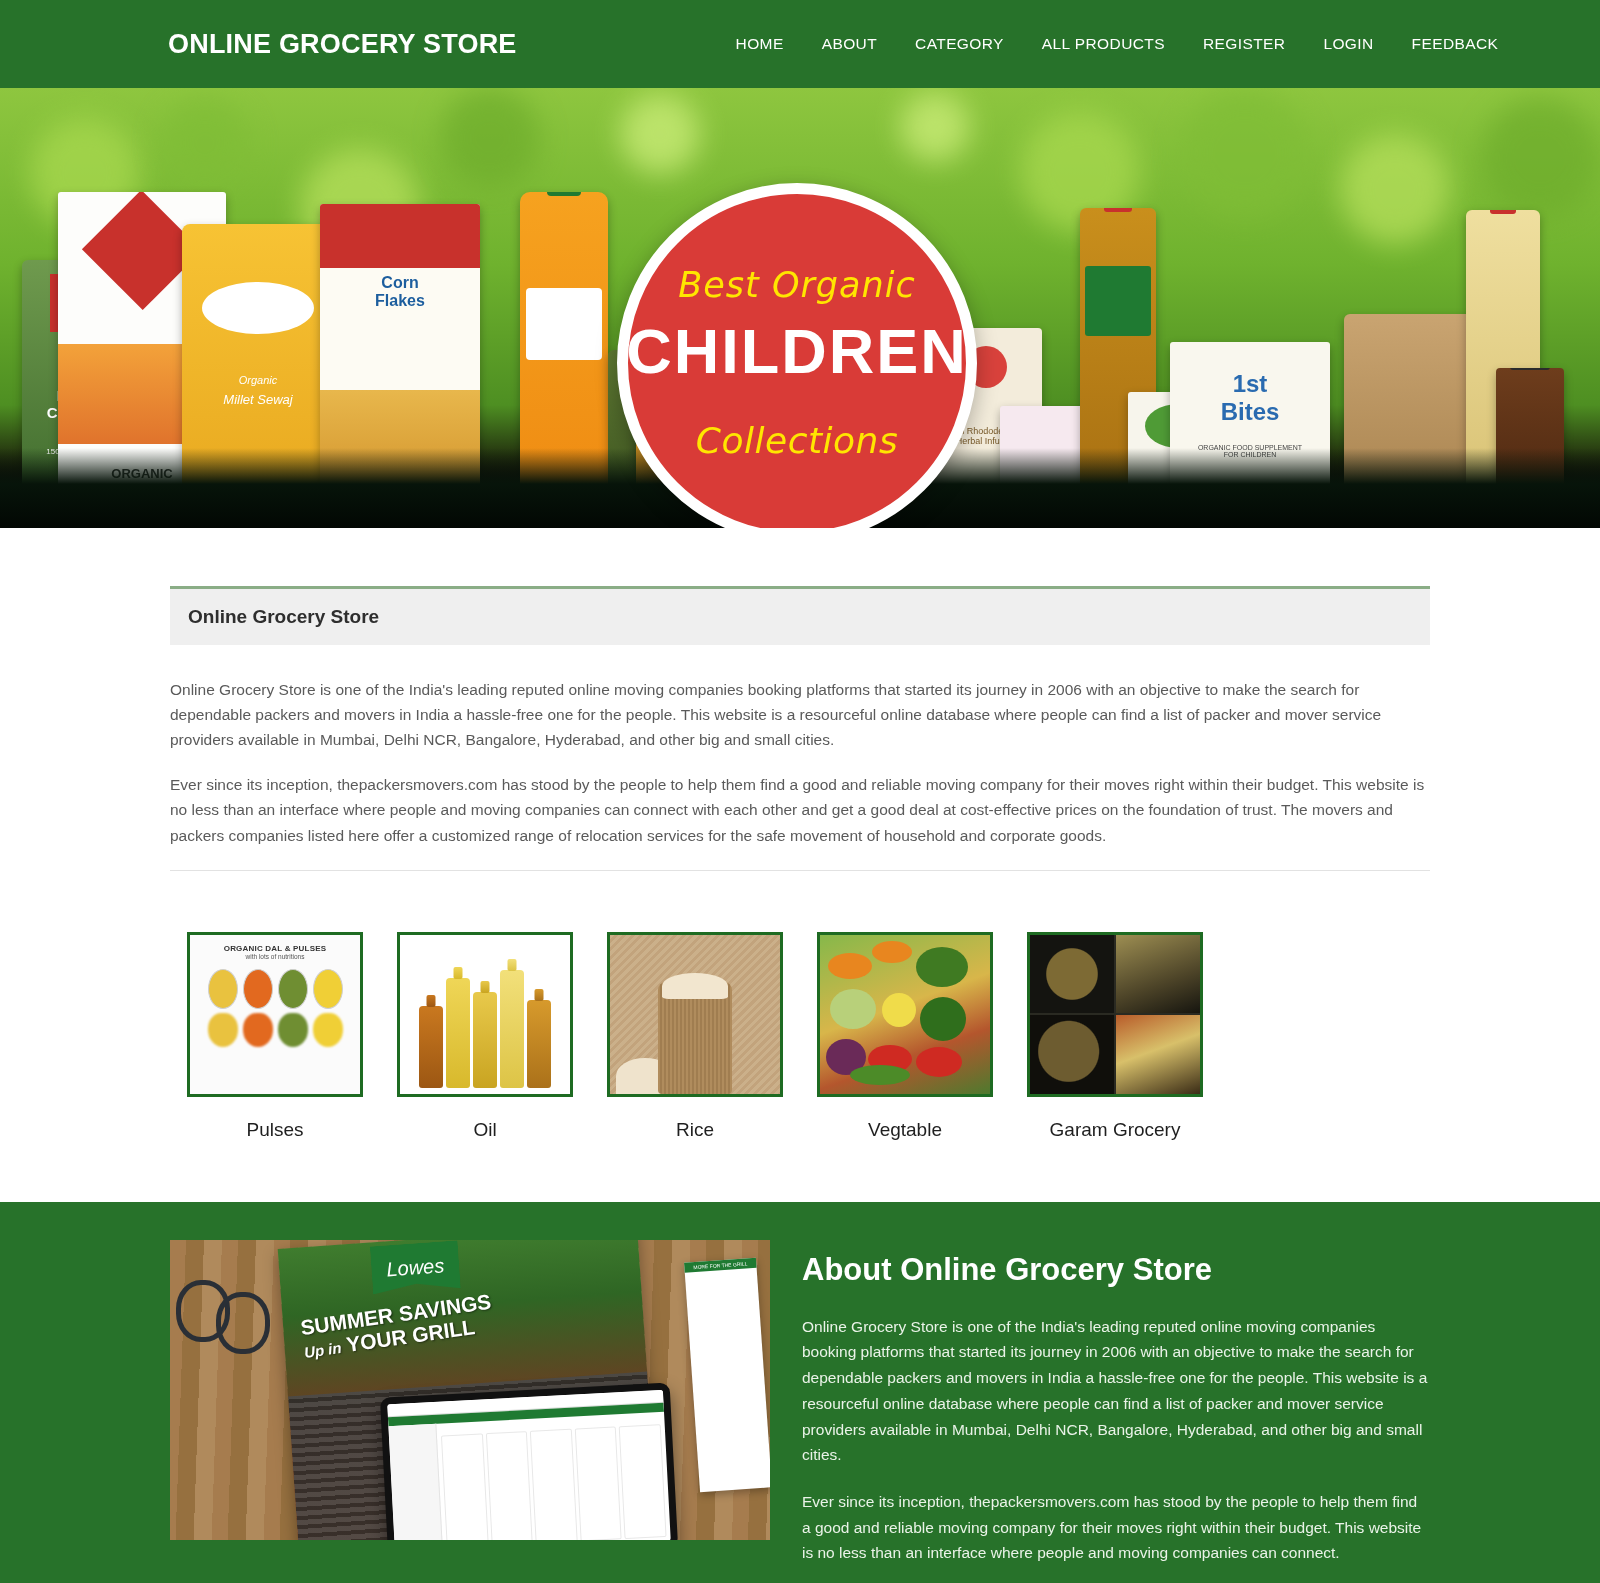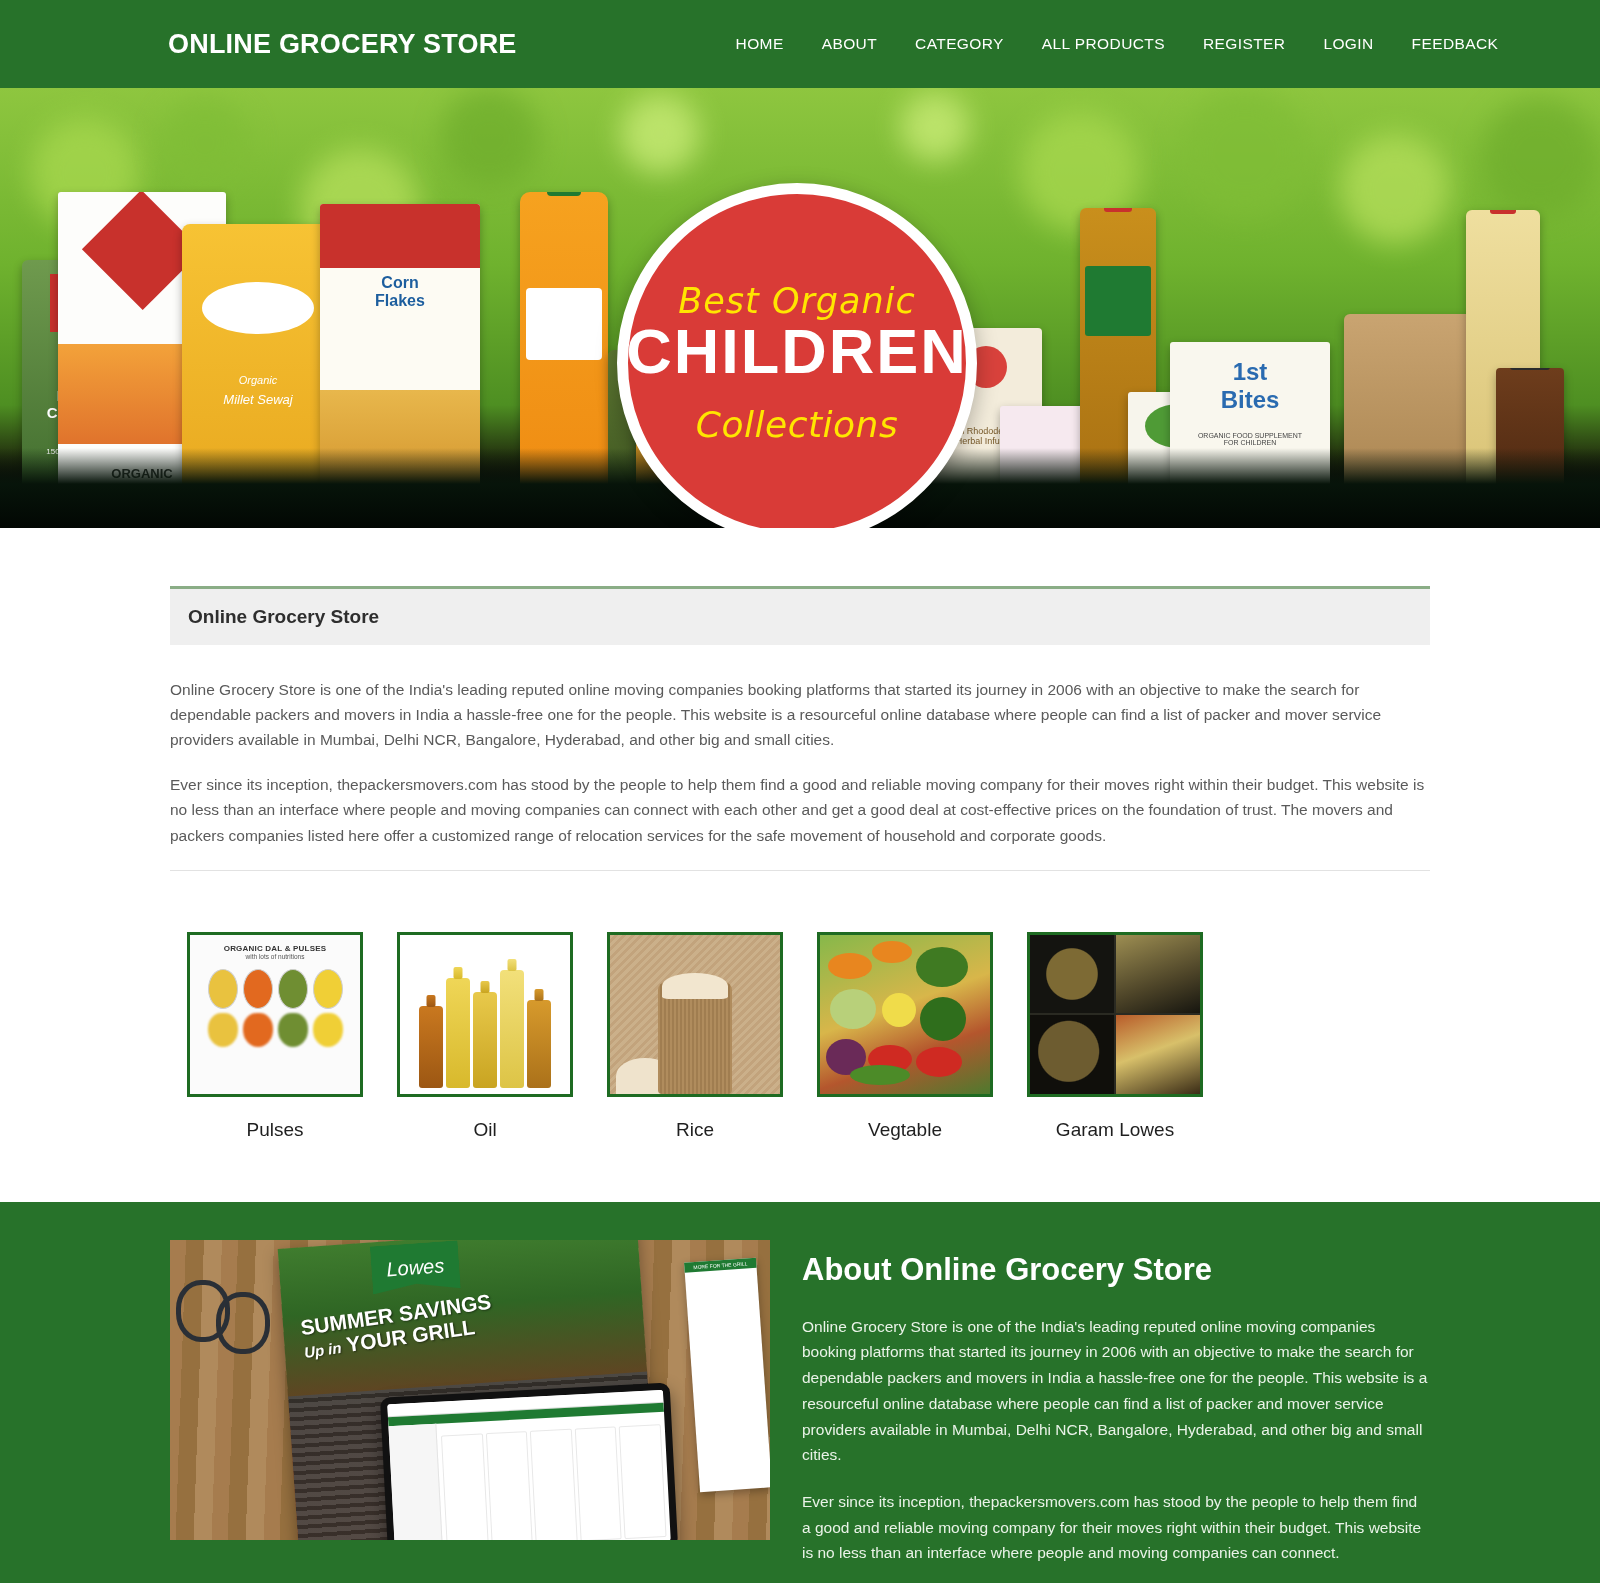--- a/index.html
+++ b/index.html
@@ -65,20 +65,21 @@
     left: 617px; top: 95px;
     width: 360px; height: 360px;
     border-radius: 50%;
     background: #d93b37;
     border: 11px solid #ffffff;
     box-shadow: 0 6px 22px rgba(0,0,0,.28);
     display: flex; flex-direction: column;
     align-items: center; justify-content: center;
     text-align: center;
     overflow: hidden;
+    gap: 16px;
   }
   .badge-top {
     color: #ffe600; font-size: 35px; font-style: italic;
     font-family: "DejaVu Sans", sans-serif; letter-spacing: 1px;
     margin-bottom: -2px;
   }
   .badge-mid {
     color: #ffffff; font-size: 63px; font-weight: bold;
     letter-spacing: 2px; line-height: 1.02;
     font-family: "Liberation Sans", sans-serif;
@@ -311,21 +312,21 @@
   </div>
   <div class="prod" style="left:1000px; width:98px; height:104px; background:#f6e9ef;border-radius:3px;"></div>
   <div class="prod" style="left:1080px; width:76px; height:302px; background:linear-gradient(180deg,#c98f1c,#a76f12);border-radius:6px;">
     <div style="position:absolute;top:-26px;left:50%;transform:translateX(-50%);width:28px;height:30px;background:#c8312c;border-radius:3px;"></div>
     <div style="position:absolute;top:58px;left:5px;right:5px;height:70px;background:#1f7a32;border-radius:3px;"></div>
   </div>
   <div class="prod" style="left:1128px; width:100px; height:118px; background:#f7f5ec;border-radius:3px;">
     <div style="margin:12px auto 0;width:66px;height:44px;background:#4f9b36;border-radius:50%;"></div>
   </div>
   <div class="prod" style="left:1170px; width:160px; height:168px; background:#f9f7ee;border-radius:3px;">
-    <div class="cap" style="color:#2a6bb0;font-size:24px;font-weight:bold;margin-top:16px;">1st<br>Bites</div>
+    <div class="cap" style="color:#2a6bb0;font-size:24px;font-weight:bold;margin-top:28px;">1st<br>Bites</div>
     <div class="cap" style="color:#444;font-size:7px;margin-top:18px;">ORGANIC FOOD SUPPLEMENT<br>FOR CHILDREN</div>
   </div>
   <div class="prod" style="left:1344px; width:130px; height:196px; background:linear-gradient(180deg,#c9a471,#a8834f);border-radius:6px;"></div>
   <div class="prod" style="left:1466px; width:74px; height:300px; background:linear-gradient(180deg,#efdf9f,#d8c173);border-radius:6px;">
     <div style="position:absolute;top:-24px;left:50%;transform:translateX(-50%);width:26px;height:28px;background:#c8312c;border-radius:3px;"></div>
   </div>
   <div class="prod" style="left:1496px; width:68px; height:142px; background:linear-gradient(180deg,#6e3d1c,#4a2610);border-radius:4px;">
     <div style="position:absolute;top:-12px;left:50%;transform:translateX(-50%);width:40px;height:14px;background:#2b2b2b;border-radius:3px;"></div>
   </div>
 
@@ -408,21 +409,21 @@
       </div>
 
 
       <div class="cat-item">
         <div class="cat-thumb t-masala">
           <div class="m-cell" style="background:radial-gradient(circle at 50% 50%,#7d6a34 0 44%,#141410 46%);"></div>
           <div class="m-cell" style="background:linear-gradient(160deg,#9d8e52,#4d4428 60%,#16150f);"></div>
           <div class="m-cell" style="background:radial-gradient(circle at 46% 46%,#6d5c30 0 48%,#100f0b 50%);"></div>
           <div class="m-cell" style="background:linear-gradient(160deg,#b85c2a,#d8c06a 45%,#3a2c16);"></div>
         </div>
-        <div class="cat-label">Garam Lowes</div>
+        <div class="cat-label">Garam Grocery</div>
       </div>
 
     </div>
   </div>
 </section>
 
 <section class="about-section">
   <div class="container about-inner">
 
     <figure class="about-figure">

